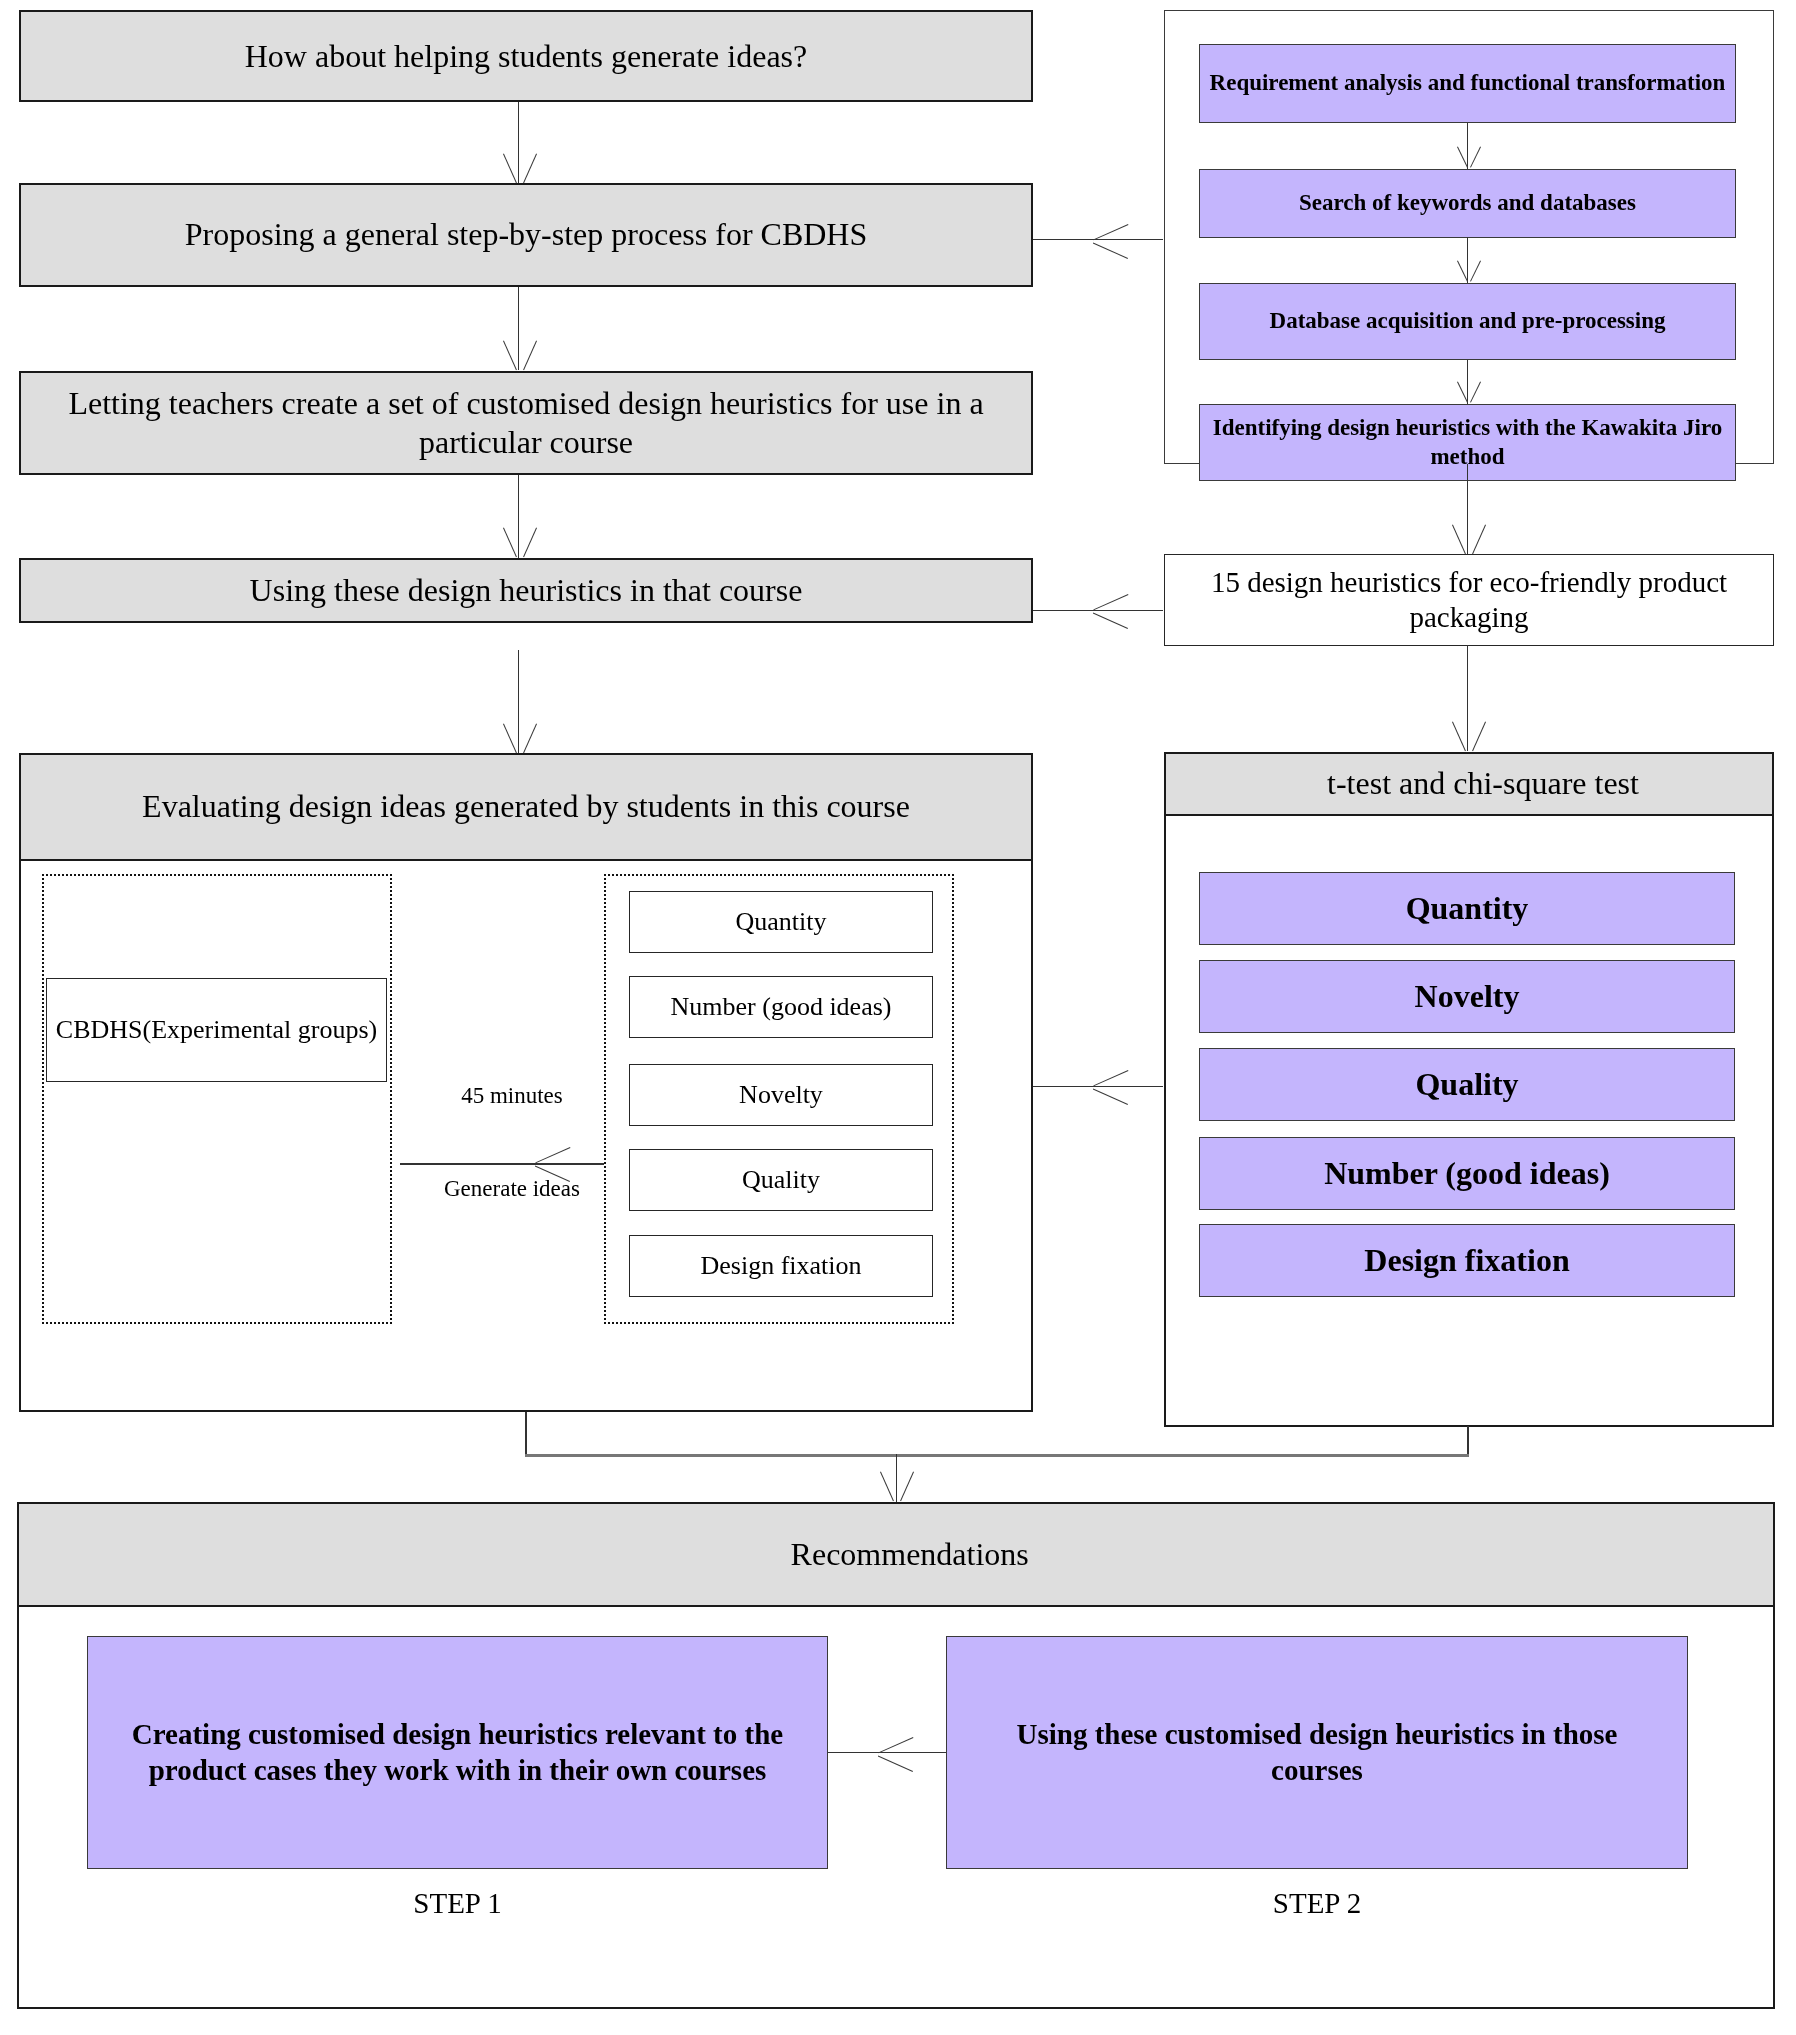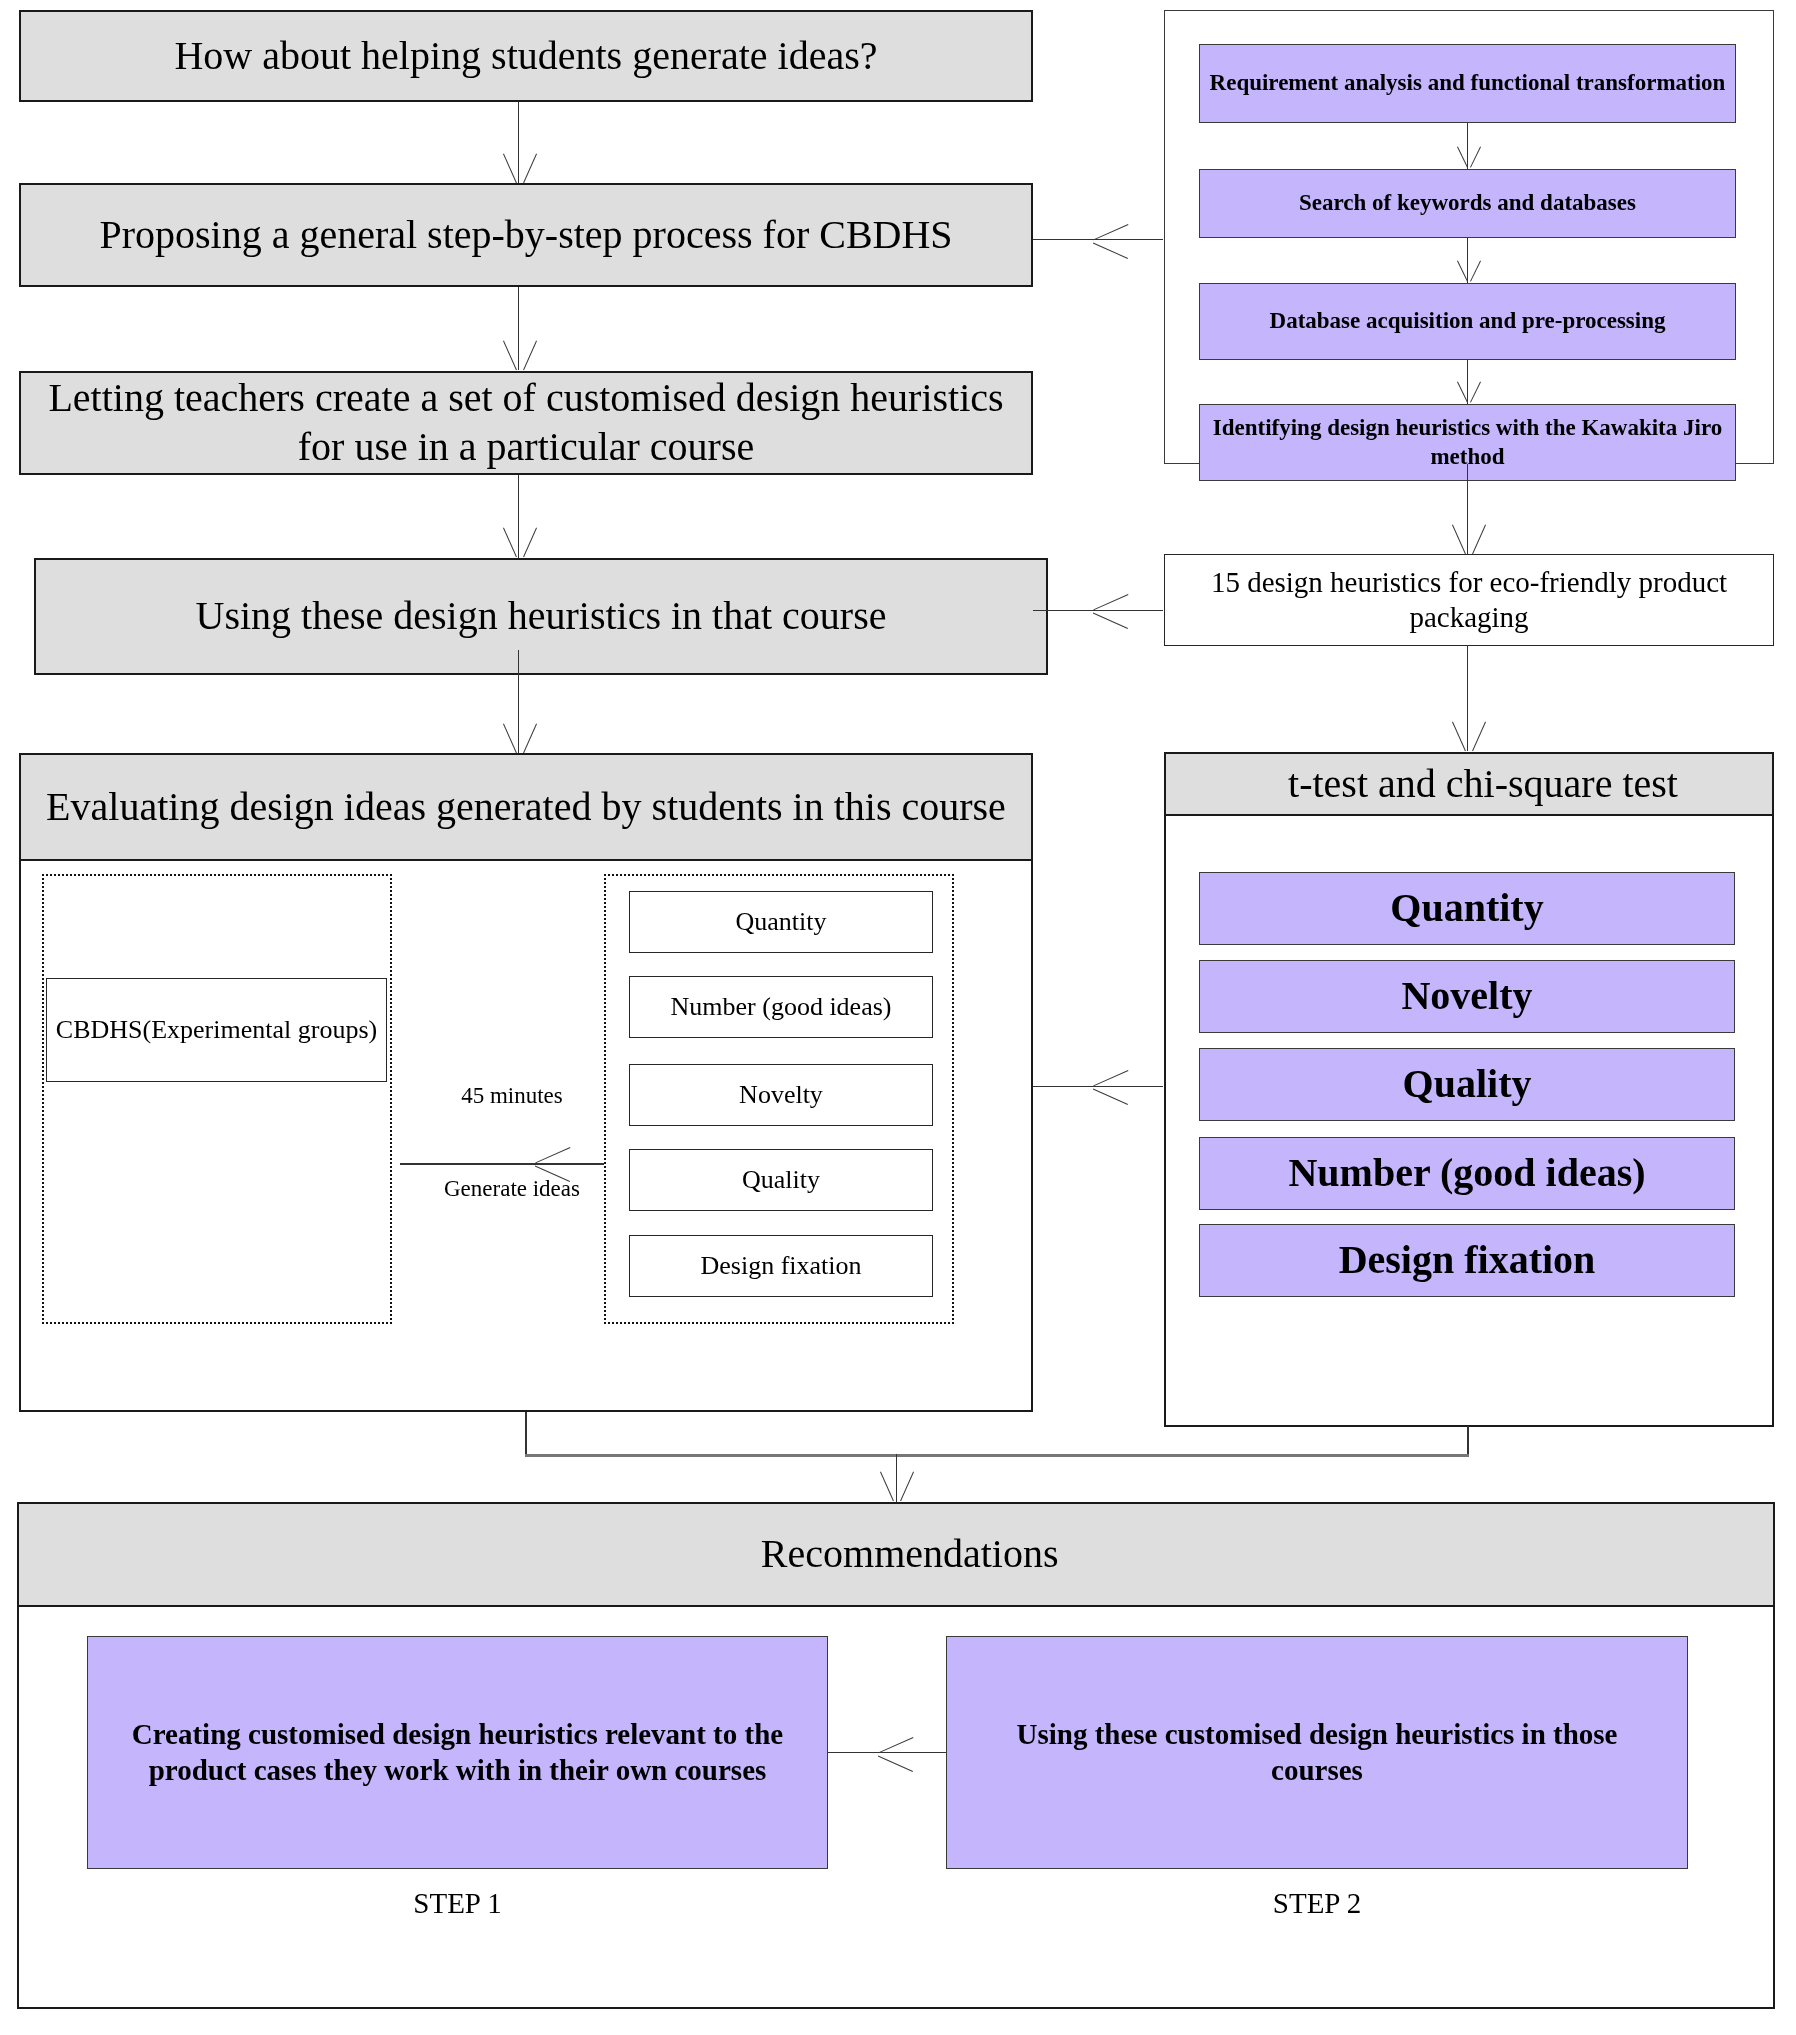--- a/index.html
+++ b/index.html
@@ -69,21 +69,21 @@
     text-align: center;
     line-height: 1.22;
     padding-left: 28px;
   }
   .dotbox {
     border: 2.9px dotted #111111;
     background: transparent;
   }
 
   
-  .t-xl  { font-size: 40px; }
+  .t-xl  { font-size: 32px; }
   .t-lg  { font-size: 29px; }
   .t-md  { font-size: 26px; }
   .t-sm  { font-size: 23px; }
 
   .plain-label {
     display: flex;
     align-items: center;
     justify-content: center;
     text-align: center;
     line-height: 1.25;
@@ -119,21 +119,21 @@
   </div>
 
   <div class="abs gbox t-xl" style="left:19px; top:371px; width:1014px; height:104px;">Letting teachers create a set of customised design heuristics for use in a particular course</div>
 
   <div class="abs vline" style="left:518px; top:475px; width:1.2px; height:83px;"></div>
   <div class="abs ah-down" style="left:502px; top:528px; width:35px; height:30px;">
     <i style="left:0.8px; top:0; width:1.2px; height:32px; transform:rotate(-24deg); transform-origin:top left;"></i>
     <i style="left:34px; top:0; width:1.2px; height:32px; transform:rotate(24deg); transform-origin:top right;"></i>
   </div>
 
-  <div class="abs gbox t-xl" style="left:34px; top:558px; width:1014px; height:117px;">Using these design heuristics in that course</div>
+  <div class="abs gbox t-xl" style="left:19px; top:558px; width:1014px; height:65px;">Using these design heuristics in that course</div>
 
   <div class="abs vline" style="left:518px; top:650px; width:1.2px; height:104px;"></div>
   <div class="abs ah-down" style="left:502px; top:724px; width:35px; height:30px;">
     <i style="left:0.8px; top:0; width:1.2px; height:32px; transform:rotate(-24deg); transform-origin:top left;"></i>
     <i style="left:34px; top:0; width:1.2px; height:32px; transform:rotate(24deg); transform-origin:top right;"></i>
   </div>
 
   <div class="abs panel" style="left:19px; top:753px; width:1014px; height:659px;">
     <div class="panel-head t-xl" style="height:104px; padding:0 16.7px;">Evaluating design ideas generated by students in this course</div>
   </div>

